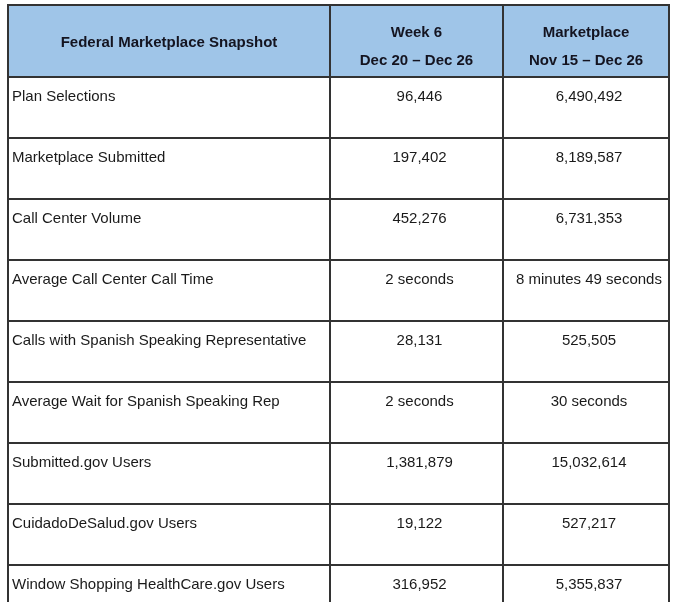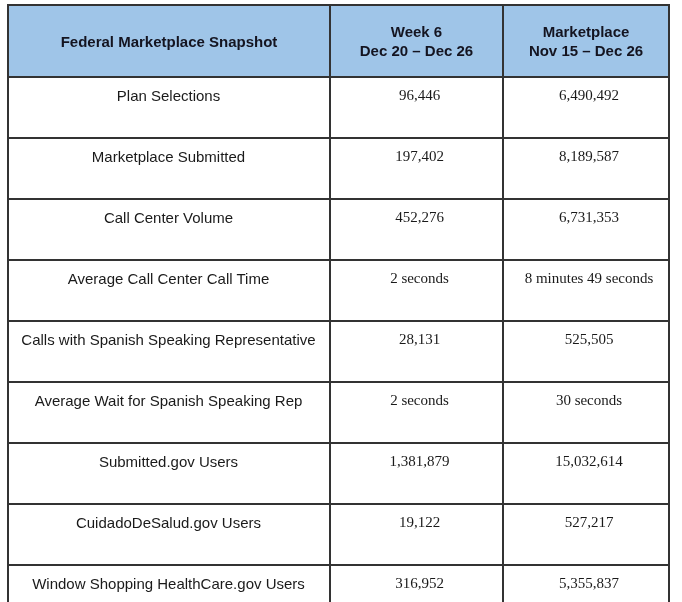--- a/index.html
+++ b/index.html
@@ -38,31 +38,30 @@
     padding: 2px 4px;
     color: #141420;
   }
   .snapshot-table tbody td {
     height: 49px;
     vertical-align: top;
     padding-top: 9px;
     line-height: 17px;
   }
   .snapshot-table tbody td.label-cell {
-    text-align: center;
+    text-align: left;
     padding-left: 3px;
     padding-right: 4px;
   }
   .snapshot-table tbody td.value-cell {
     text-align: center;
     padding-left: 7px;
     padding-right: 1px;
-    font-family: Liberation Serif, serif;
   }
-  .hdr-line { display: block; }
+  .hdr-line { display: block; margin-top: 9px; }
 </style>
 </head>
 <body>
 
 <table class="snapshot-table">
   <colgroup>
     <col class="c1">
       <col class="c2">
       <col class="c3">
   </colgroup>

